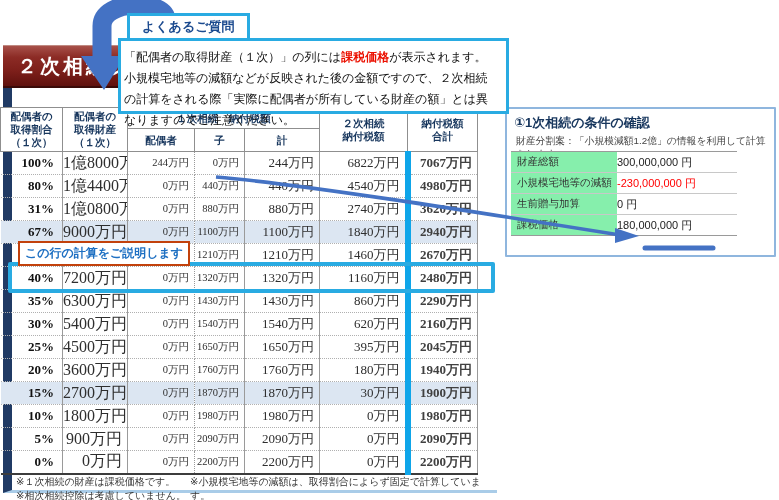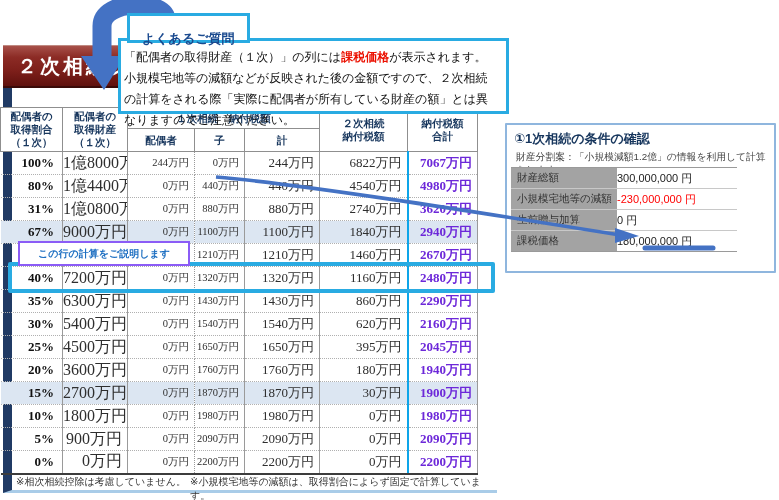--- a/index.html
+++ b/index.html
@@ -39,62 +39,62 @@
   table.tax tbody tr { height:23px; }
   table.tax tbody td {
     border-right:1px solid #9a9a9a; border-bottom:1px dotted #b0b0b0;
     text-align:right; padding-right:5px; vertical-align:middle; color:#2e2e2e;
   }
   table.tax tbody td.pct   { font-size:13px; font-weight:bold; color:#111; padding-right:8px; }
   table.tax tbody td.asset { font-size:16px;margin-left:8px; }
   table.tax tbody td.small { font-size:10.5px; }
   table.tax tbody td.c-sp  { border-right:1px dotted #999; }
   table.tax tbody td.mid   { font-size:13px; }
-  table.tax tbody td.tot   { font-size:13px; font-weight:bold; color:#6d28d9; border-left:2px solid #0ea5e9; }
+  table.tax tbody td.tot   { font-size:13px; font-weight:bold; color:#404040; border-left:6px solid #0ea5e9; }
   table.tax tbody tr.shaded td { background:#dce6f2; }
   table.tax tbody tr:last-child td { border-bottom:2px solid #3c3c3c; }
 
   .hl-ring { position:absolute; left:8px; top:262px; width:487px; height:31px;
     border:4px solid #29abe2; border-radius:2px; z-index:4; background:transparent; }
 
   
   .notes { position:absolute; left:16px; top:475px; width:478px; z-index:2;
     font-size:10px; color:#333; line-height:14px; }
   .notes .ncol { position:absolute; top:0; }
   .notes .ncol.c1 { left:0; }
   .notes .ncol.c2 { left:174px; }
 
   
   .side-panel { position:absolute; left:505px; top:107px; width:271px; height:150px;
-    background:#ffffff; border:2px solid #8fb6de; border-radius:1px; z-index:2;margin-top:16px; }
+    background:#ffffff; border:2px solid #8fb6de; border-radius:1px; z-index:2; }
   .side-title { position:absolute; left:7px; top:5px; font-size:13px; font-weight:bold; color:#17365d; }
   .side-sub   { position:absolute; left:9px; top:26px; font-size:9.8px; color:#444; }
   table.cond  { position:absolute; left:4px; top:42px; width:226px;
     border-collapse:collapse; table-layout:fixed;
     border-top:1px solid #9a9a9a; border-bottom:1px solid #9a9a9a; }
   table.cond tr { height:21px; }
   table.cond td { border-bottom:1px solid #c8c8c8; vertical-align:middle; }
   table.cond tr:last-child td { border-bottom:none; border-top:1px solid #9a9a9a; }
-  table.cond td.lbl { width:106px; background:#a3a3a3; font-size:10.5px; color:#333; padding-left:6px; }
+  table.cond td.lbl { width:106px; background:#86efac; font-size:10.5px; color:#333; padding-left:6px; }
   table.cond td.val { font-size:11px; color:#222; padding-right:4px; }
   table.cond td.val.neg { color:#ff0000; }
 
   
   .callout-box { position:absolute; left:118px; top:38px; width:391px; height:76px;
     background:#ffffff; border:3px solid #29abe2; z-index:6;
     padding:6px 10px 4px 3px; font-size:12px; line-height:21px; color:#111; }
   .callout-box .red { color:#eb1000; font-weight:bold; }
   .callout-tab { position:absolute; left:127px; top:13px; height:28px;
     background:#ffffff; border:3px solid #29abe2; z-index:7;
     font-size:13px; font-weight:bold; color:#1b4a8f;
-    line-height:22px; padding:12px 12px; }
+    line-height:22px; padding:0 12px; }
 
   .row-label { position:absolute; left:18px; top:241px; width:172px; height:25px;
-    background:#ffffff; border:2px solid #8b5cf6; z-index:6;
-    font-size:10px; font-weight:bold; color:#1d6fc2;
+    background:#ffffff; border:2px solid #c2410c; z-index:6;
+    font-size:12px; font-weight:bold; color:#1d6fc2;
     text-align:center; line-height:21px; }
 
   
   .arrow-layer { position:absolute; left:0; top:0; width:779px; height:500px;
     z-index:5; pointer-events:none; }
 </style>
 </head>
 <body>
 
 <div class="title-bar">２次相続シミュレーション</div>
@@ -258,20 +258,21 @@
         <td class="mid">0万円</td>
         <td class="tot">2200万円</td>
       </tr>
     </tbody>
 </table>
 
 <div class="hl-ring"></div>
 
 <div class="notes">
   <div class="ncol c1">
+    <div>※１次相続の財産は課税価格です。</div>
     <div>※相次相続控除は考慮していません。</div>
   </div>
   <div class="ncol c2">
     <div>※小規模宅地等の減額は、取得割合によらず固定で計算しています。</div>
   </div>
 </div>
 
 <div class="side-panel">
   <div class="side-title">①1次相続の条件の確認</div>
   <div class="side-sub">財産分割案：「小規模減額1.2億」の情報を利用して計算をします。</div>

